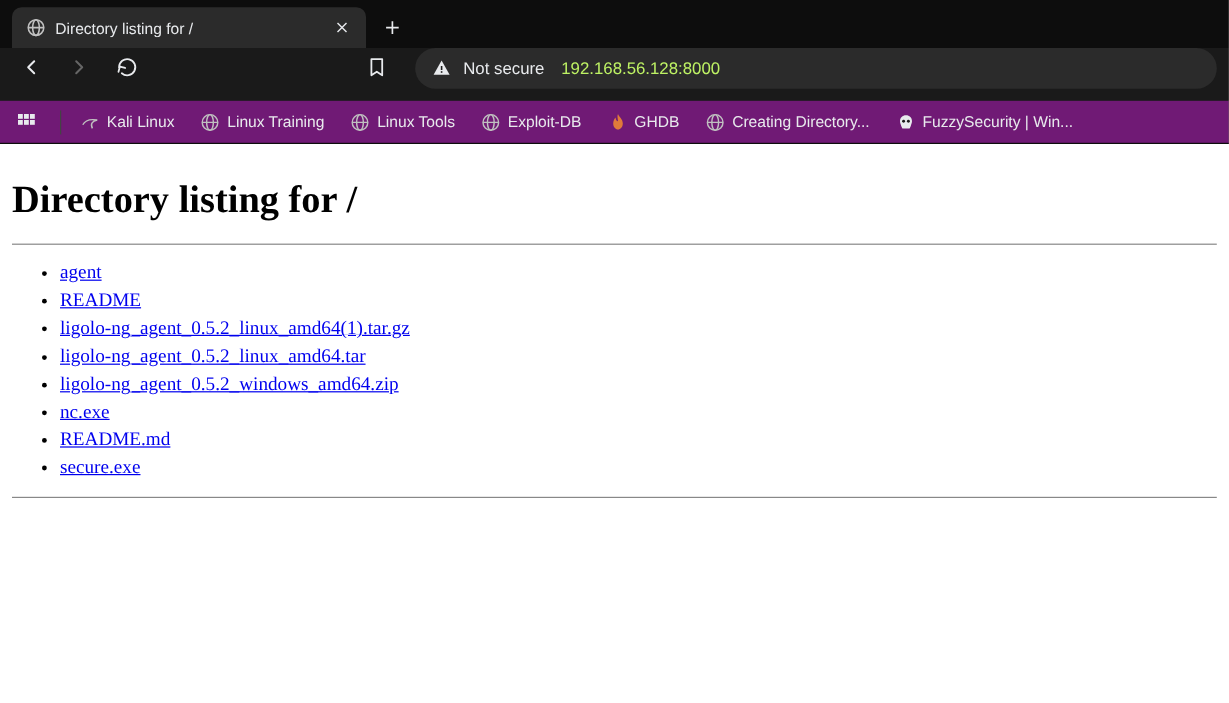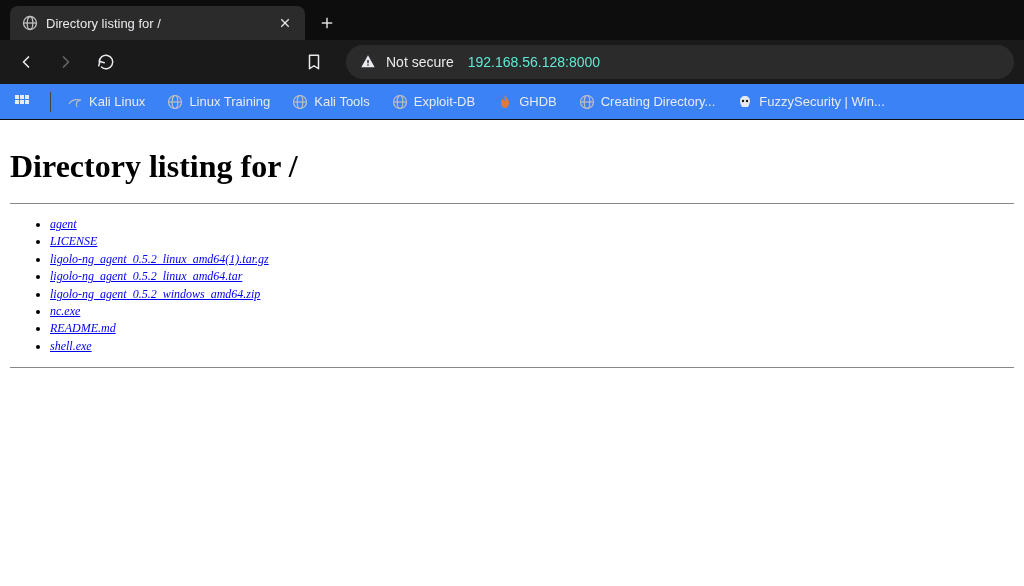--- a/index.html
+++ b/index.html
@@ -68,21 +68,21 @@
       align-items: center;
       justify-content: center;
       cursor: pointer;
       font-size: 18px;
       color: #e8eaed;
       margin-left: 8px;
       margin-top: 6px;
     }
     .toolbar {
       display: flex;
-      align-items: center;
+      align-items: flex-start;
       height: 44px;
       padding: 0 10px;
       gap: 8px;
       background: #1a1a1a;
     }
     .nav-btn {
       width: 32px;
       height: 32px;
       display: flex;
       align-items: center;
@@ -112,30 +112,30 @@
       align-items: center;
       justify-content: center;
       color: #e8eaed;
     }
     .not-secure {
       font-size: 14px;
       color: #e8eaed;
     }
     .url {
       font-size: 14px;
-      color: #5eead4;
+      color: #bef264;
       margin-left: 4px;
     }
     .bookmarks-bar {
       display: flex;
       align-items: center;
       height: 36px;
       padding: 0 10px;
       gap: 16px;
-      background: #3b82f6;
+      background: #701a75;
       border-bottom: 1px solid #0d0d0d;
     }
     .apps-btn {
       width: 24px;
       height: 24px;
       display: flex;
       align-items: center;
       justify-content: center;
       cursor: pointer;
     }
@@ -174,24 +174,23 @@
     .page-content hr {
       border: none;
       border-top: 1px solid #888;
       margin: 8px 0;
     }
     .page-content ul {
       padding-left: 40px;
       margin: 12px 0;
     }
     .page-content li {
-      font-size: 12px;
+      font-size: 16px;
       line-height: 1.45;
       color: #000;
-      font-style: italic;
     }
     .page-content a {
       color: #0000EE;
       text-decoration: underline;
     }
     svg {
       display: block;
     }
   </style>
 </head>
@@ -291,21 +290,21 @@
           <span>Linux Training</span>
         </div>
         <div class="bookmark">
           <span class="bm-icon">
             <svg viewBox="0 0 16 16" width="16" height="16" fill="none" stroke="#c0c0c0" stroke-width="1.2">
               <circle cx="8" cy="8" r="6.5"></circle>
               <ellipse cx="8" cy="8" rx="2.8" ry="6.5"></ellipse>
               <line x1="1.5" y1="8" x2="14.5" y2="8"></line>
             </svg>
           </span>
-          <span>Kali Tools</span>
+          <span>Linux Tools</span>
         </div>
         <div class="bookmark">
           <span class="bm-icon">
             <svg viewBox="0 0 16 16" width="16" height="16" fill="none" stroke="#c0c0c0" stroke-width="1.2">
               <circle cx="8" cy="8" r="6.5"></circle>
               <ellipse cx="8" cy="8" rx="2.8" ry="6.5"></ellipse>
               <line x1="1.5" y1="8" x2="14.5" y2="8"></line>
             </svg>
           </span>
           <span>Exploit-DB</span>
@@ -340,22 +339,22 @@
         </div>
       </div>
   </div>
 </div>
 
 <div class="page-content">
   <h1>Directory listing for /</h1>
   <hr>
   <ul id="file-list">
       <li><a href="#">agent</a></li>
-      <li><a href="#">LICENSE</a></li>
+      <li><a href="#">README</a></li>
       <li><a href="#">ligolo-ng_agent_0.5.2_linux_amd64(1).tar.gz</a></li>
       <li><a href="#">ligolo-ng_agent_0.5.2_linux_amd64.tar</a></li>
       <li><a href="#">ligolo-ng_agent_0.5.2_windows_amd64.zip</a></li>
       <li><a href="#">nc.exe</a></li>
       <li><a href="#">README.md</a></li>
-      <li><a href="#">shell.exe</a></li>
+      <li><a href="#">secure.exe</a></li>
     </ul>
   <hr>
 </div>
 
 </body></html>

